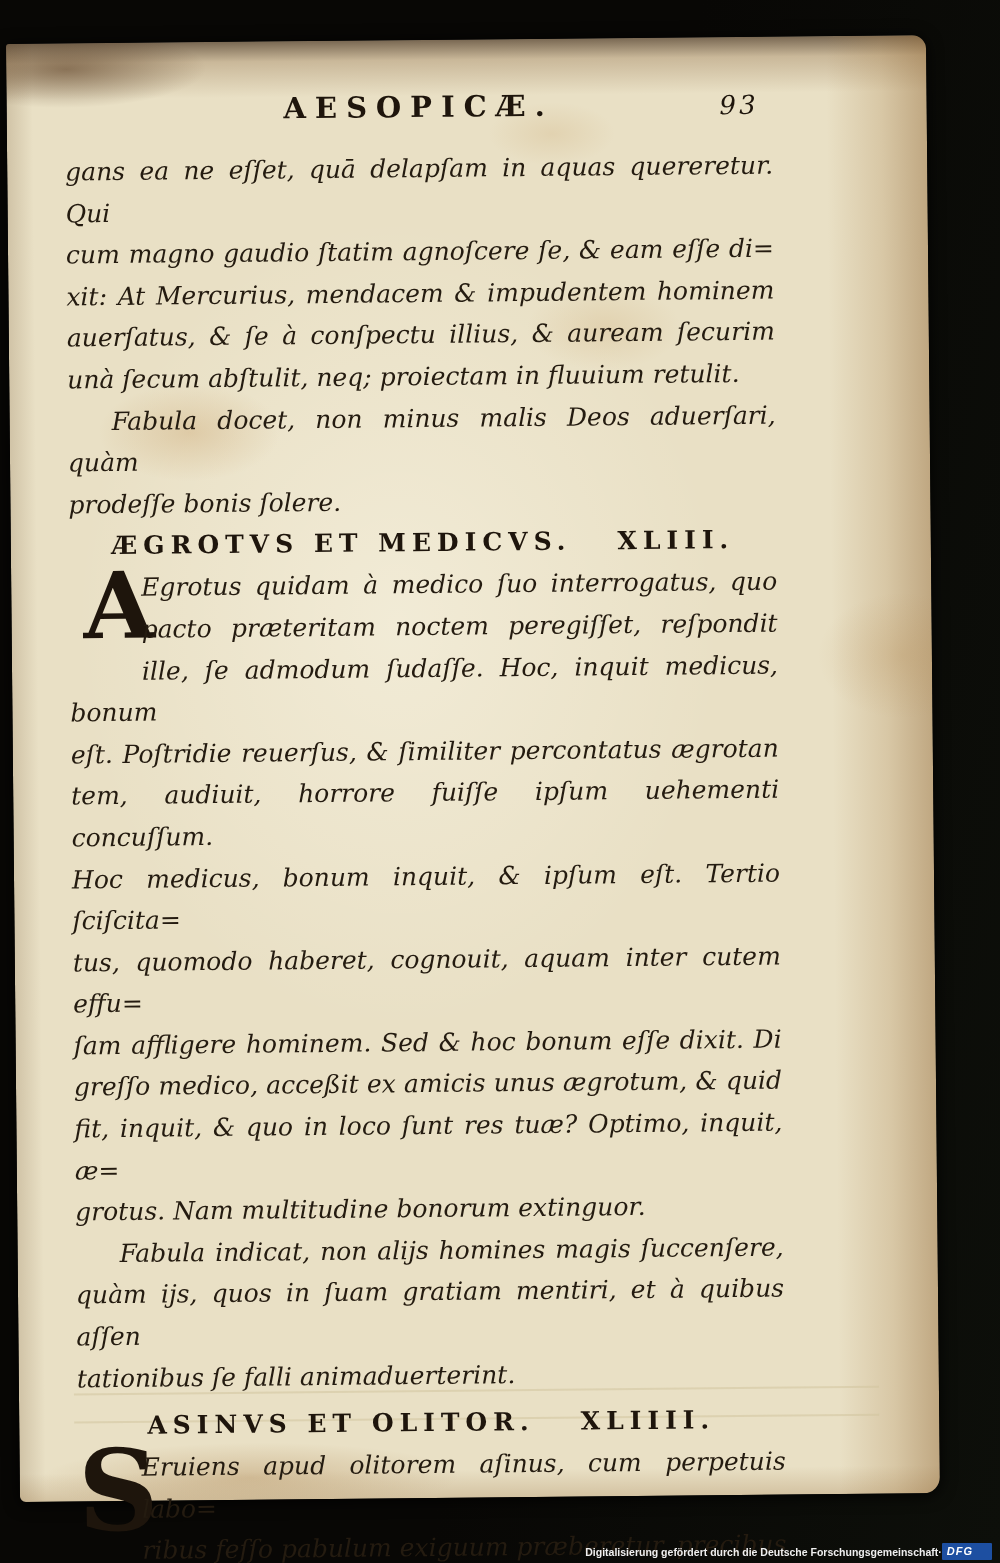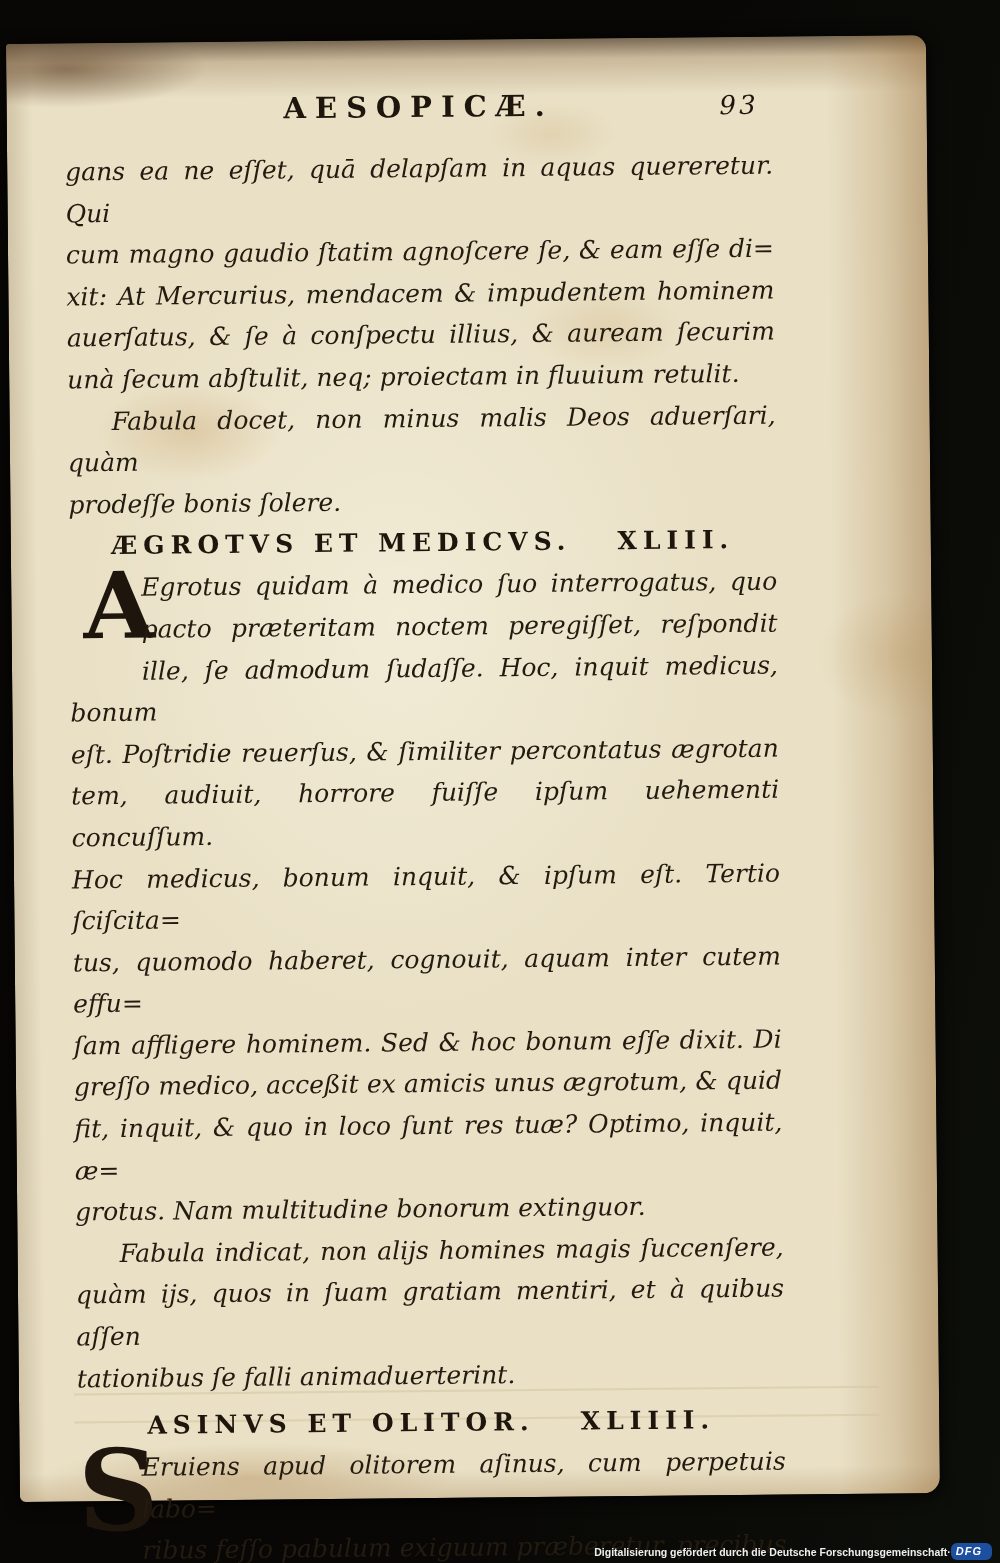--- a/index.html
+++ b/index.html
@@ -70,21 +70,21 @@
   .cap-A{font-size:92px;line-height:78px;width:72px;height:84px;padding-left:14px;}
   .cap-S{font-size:112px;line-height:88px;width:64px;height:84px;padding-left:0;}
   .footer-bar{
     position:absolute;right:8px;bottom:3px;display:flex;align-items:center;
     font-family:"Liberation Sans", sans-serif;font-weight:700;font-size:10.5px;
     color:#efefef;
   }
   .dfg-logo{
     display:inline-block;background:var(--dfg);color:#ffffff;
     font-size:11px;font-weight:700;font-style:italic;letter-spacing:1px;
-    padding:2px 10px 3px 5px;border-radius:6px;
+    padding:2px 19px 3px 5px;border-radius:1px;
   }
 </style>
 </head>
 <body>
 
 <div class="paper">
   <div class="scanline l1"></div>
   <div class="scanline l2"></div>
   <div class="content">
     <div class="header-row">

